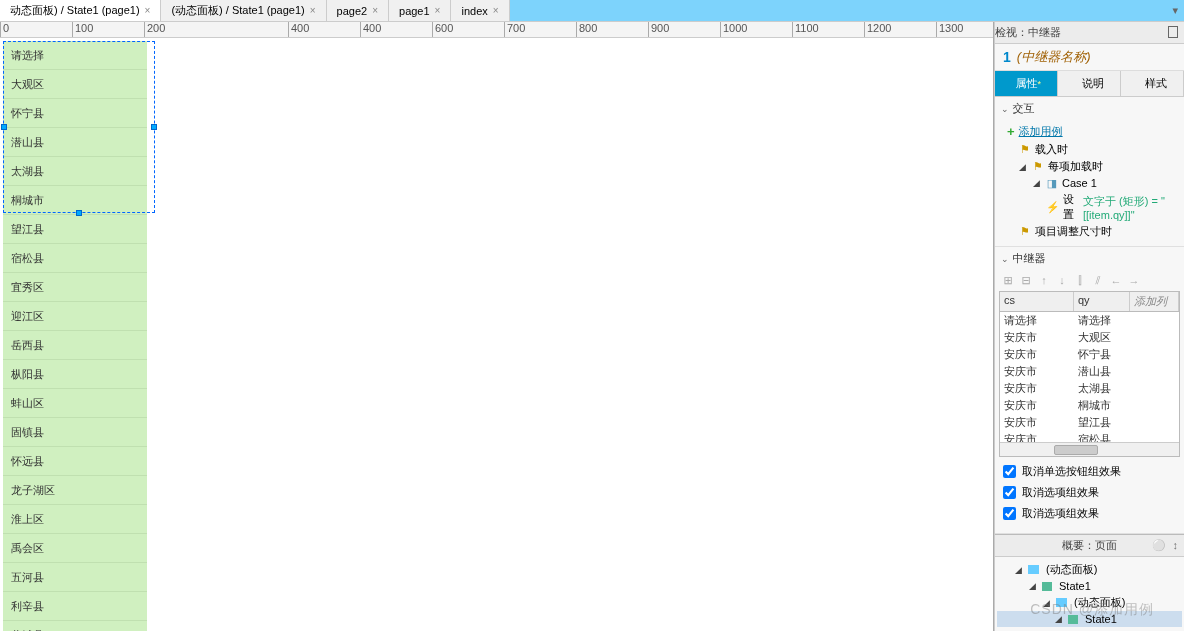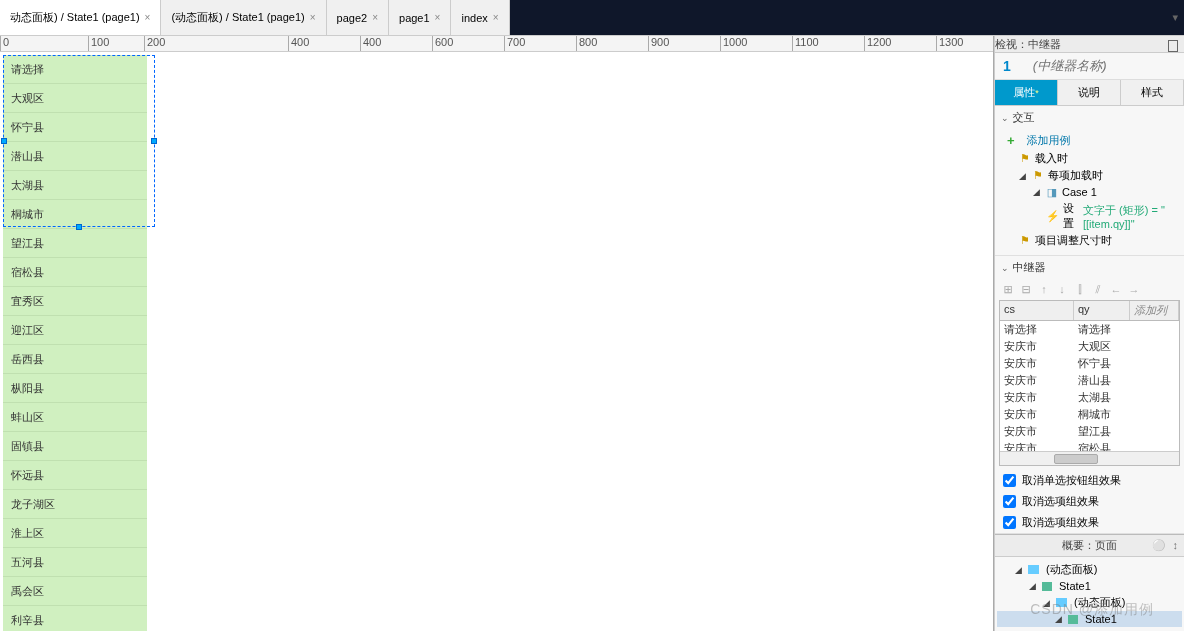--- a/index.html
+++ b/index.html
@@ -1,19 +1,19 @@
 <!DOCTYPE html>
 <html><head>
   <meta charset="utf-8">
   <style>
     * { margin: 0; padding: 0; box-sizing: border-box; font-family: "Microsoft YaHei", Arial, sans-serif; font-size: 11px; }
     body { background: #f0f0f0; width: 1184px; height: 631px; overflow: hidden; display: flex; flex-direction: column; }
     
     
-    .tabs-bar { display: flex; background: #0f172a; height: 36px; border-bottom: 1px solid #ccc; align-items: stretch; }
+    .tabs-bar { display: flex; background: #7dd3fc; height: 22px; border-bottom: 1px solid #ccc; align-items: stretch; }
     .tab { padding: 3px 10px; border-right: 1px solid #ccc; display: flex; align-items: center; gap: 5px; background: #f0f0f0; cursor: pointer; }
     .tab.active { background: #fff; }
     .tab-close { color: #888; font-size: 10px; cursor: pointer; }
     .tabs-bar .spacer { flex: 1; }
     .tabs-caret { padding: 0 6px; display: flex; align-items: center; color: #666; }
     
     .main-area { flex: 1; display: flex; overflow: hidden; }
     
     
     .canvas-area { flex: 1; display: flex; flex-direction: column; background: #fff; position: relative; border-right: 1px solid #aaa; }
@@ -27,35 +27,35 @@
     .list-container { position: absolute; left: 3px; top: 3px; width: 144px; }
     .list-item { height: 29px; display: flex; align-items: center; padding-left: 8px; background: #d0f0c0; border-bottom: 1px solid #c0e0b0; color: #333; }
     
     
     .right-panel { width: 190px; background: #f7f7f7; display: flex; flex-direction: column; border-left: 1px solid #ccc; }
     .panel-header { height: 22px; background: #ececec; border-bottom: 1px solid #ccc; display: flex; align-items: center; position: relative; color: #444; }
     .panel-header .doc-icon { position: absolute; right: 6px; top: 4px; width: 10px; height: 12px; border: 1px solid #666; }
     
     .inspector-title { display: flex; align-items: center; padding: 4px 8px; gap: 6px; border-bottom: 1px solid #ddd; }
     .inspector-title .num { color: #0088cc; font-size: 14px; font-weight: bold; }
-    .inspector-title .name { color: #737373; font-style: italic; font-size: 13px; margin-left: 16px; }
+    .inspector-title .name { color: #a16207; font-style: italic; font-size: 13px; }
     
     .inspector-tabs { display: flex; border-bottom: 1px solid #ccc; }
-    .inspector-tab { flex: 1; text-align: center; padding: 5px 8px; background: #f0f0f0; border-right: 1px solid #ccc; cursor: pointer; }
+    .inspector-tab { flex: 1; text-align: right; padding: 5px 16px; background: #f0f0f0; border-right: 1px solid #ccc; cursor: pointer; }
     .inspector-tab.active { background: #0099cc; color: #fff; }
     .inspector-tab .asterisk { color: #ff8; font-size: 9px; }
     
     .section { border-bottom: 1px solid #e0e0e0; }
     .section-header { display: flex; align-items: center; padding: 4px 6px; gap: 4px; color: #333; cursor: pointer; }
     .section-header .chev { font-size: 9px; color: #666; }
     .section-body { padding: 2px 0 6px 6px; }
     
     .add-case { display: flex; align-items: center; gap: 4px; padding: 2px 6px; }
     .add-case .plus { color: #3a3; font-weight: bold; font-size: 13px; }
-    .add-case .txt { color: #0077aa; cursor: pointer; margin-left: 8px; }
+    .add-case .txt { color: #0077aa; text-decoration: underline; cursor: pointer; }
     
     .tree-row { display: flex; align-items: center; padding: 1px 4px; gap: 4px; min-height: 16px; }
     .tree-indent-1 { padding-left: 18px; }
     .tree-indent-2 { padding-left: 32px; }
     .tree-indent-3 { padding-left: 46px; }
     .tree-indent-4 { padding-left: 58px; }
     .tree-toggle { width: 9px; font-size: 9px; color: #444; }
     .tree-icon { width: 12px; height: 10px; display: inline-flex; align-items: center; justify-content: center; }
     .flag-icon { color: #c90; }
     .sib-icon { color: #59b; }
@@ -118,21 +118,21 @@
     </div>
   <div class="spacer"></div>
   <div class="tabs-caret">▾</div>
 </div>
 
 <div class="main-area">
 
   <div class="canvas-area">
     <div class="ruler-h" id="ruler">
         <div class="ruler-tick" style="left: 0px;">0</div>
-        <div class="ruler-tick" style="left: 88px;">100</div>
+        <div class="ruler-tick" style="left: 72px;">100</div>
         <div class="ruler-tick" style="left: 144px;">200</div>
         <div class="ruler-tick" style="left: 216px; margin-top: 23px;">300</div>
         <div class="ruler-tick" style="left: 288px;">400</div>
         <div class="ruler-tick" style="left: 360px;">400</div>
         <div class="ruler-tick" style="left: 432px;">600</div>
         <div class="ruler-tick" style="left: 504px;">700</div>
         <div class="ruler-tick" style="left: 576px;">800</div>
         <div class="ruler-tick" style="left: 648px;">900</div>
         <div class="ruler-tick" style="left: 720px;">1000</div>
         <div class="ruler-tick" style="left: 792px;">1100</div>
@@ -151,22 +151,22 @@
           <div class="list-item">宿松县</div>
           <div class="list-item">宜秀区</div>
           <div class="list-item">迎江区</div>
           <div class="list-item">岳西县</div>
           <div class="list-item">枞阳县</div>
           <div class="list-item">蚌山区</div>
           <div class="list-item">固镇县</div>
           <div class="list-item">怀远县</div>
           <div class="list-item">龙子湖区</div>
           <div class="list-item">淮上区</div>
+          <div class="list-item">禹会区</div>
           <div class="list-item">五河县</div>
-          <div class="list-item">禹会区</div>
           <div class="list-item">利辛县</div>
           <div class="list-item">蒙城县</div>
         </div>
       <div class="selection-box">
         <div class="selection-handle" style="left:50%;margin-left:-3px;top:auto;bottom:-4px"></div>
         <div class="selection-handle" style="left:-3px;top:50%;margin-top:-3px"></div>
         <div class="selection-handle" style="right:-3px;left:auto;top:50%;margin-top:-3px"></div>
       </div>
     </div>
   </div>

